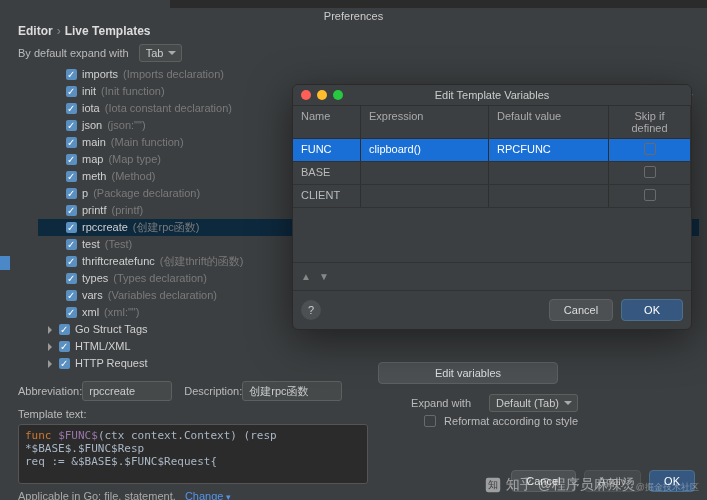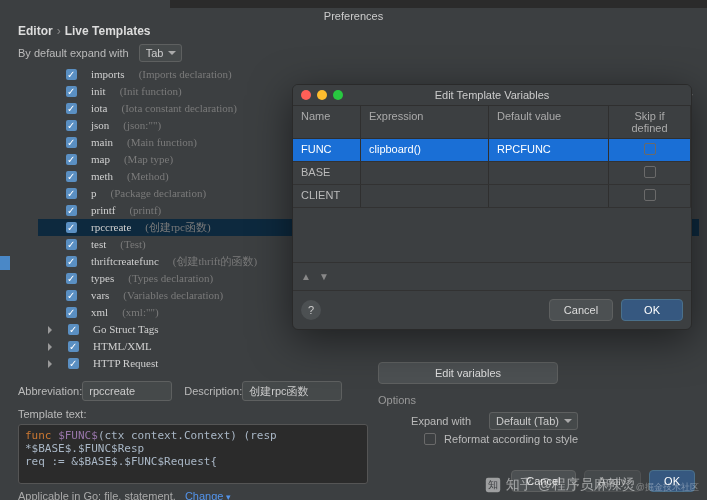--- a/index.html
+++ b/index.html
@@ -24,21 +24,21 @@
     background:#45494a; border:1px solid #5e6060; color:#cccccc;
     padding:2px 18px 2px 6px; border-radius:3px; font-size:11px;
     appearance:none; position:relative;margin-left:10px;
   }
   .select-wrap { position:relative; display:inline-block;}
   .select-wrap::after{
     content:""; position:absolute; right:6px; top:50%; margin-top:-2px;
     border:4px solid transparent; border-top-color:#aaa;
   }
   .tree { margin:4px 0 6px 20px; font-size:11px; line-height:17px; }
-  .tree .item { display:flex; align-items:center; gap:14px; white-space:nowrap; padding:0 4px;font-family:Liberation Serif, serif;}
+  .tree .item { display:flex; align-items:center; gap:5px; white-space:nowrap; padding:0 4px;}
   .tree .item.level2 { padding-left:28px; }
   .tree .item.level1 { padding-left:10px; }
   .tree .item.selected { background:#0d293e; }
   .tree .item .name { color:#d0d0d0; }
   .tree .item .desc { color:#7a7a7a; }
   .cb { width:11px; height:11px; background:#5a8fc2; border-radius:2px; position:relative; flex-shrink:0;}
   .cb::after{ content:"✓"; position:absolute; top:-3px; left:1px; font-size:10px; color:#fff;}
   .caret { width:0;height:0;border:4px solid transparent;border-left-color:#9a9a9a; margin-right:-2px;}
   .plus-icon { position:absolute; right:14px; top:70px; color:#aaa; font-size:16px; font-weight:300;}
   
@@ -230,21 +230,20 @@
     <div class="applicable">
       <span>Applicable in Go: file, statement.</span>&nbsp;&nbsp;
       <a href="#">Change</a>
     </div>
   </div>
 </div>
 
 <div style="position:absolute; left:378px; top:362px;">
   <button class="btn" style="width:180px">Edit variables</button>
   <div class="opt-panel" style="position:static; margin-top:10px;">
-    <div class="hdr">Options</div>
     <div class="row">
       <span class="label">Expand with</span>
       <span class="select-wrap">
         <span class="select">Default (Tab)</span>
       </span>
     </div>
     <div class="row">
       <span class="chk"></span>
       <span class="label">Reformat according to style</span>
     </div>

